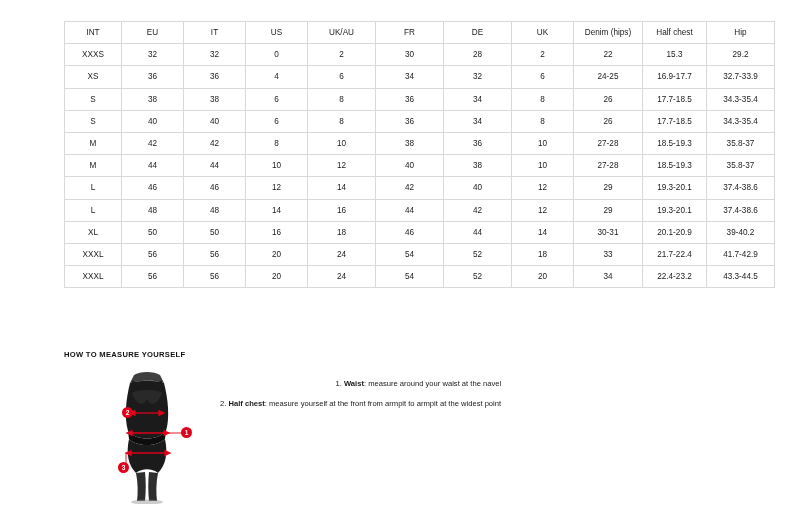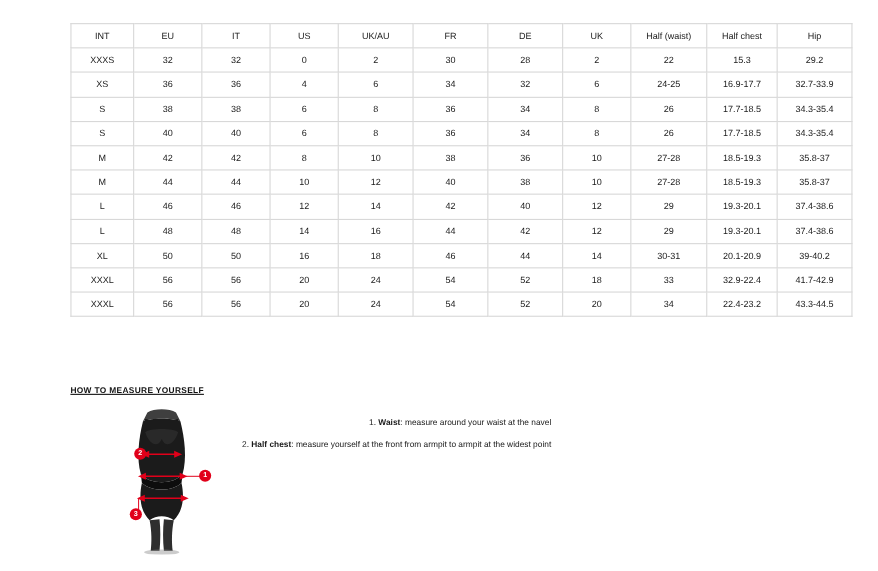--- a/index.html
+++ b/index.html
@@ -66,21 +66,20 @@
     left: 64px;
     top: 350px;
     width: 670px;
   }
   .measure-title {
     font-size: 7.6px;
     font-weight: bold;
     letter-spacing: 0.3px;
     color: #111111;
     margin: 0 0 10px 0;
-    text-decoration: underline;
   }
   .measure-body {
     position: relative;
     display: flex;
     align-items: flex-start;
   }
   .figure-box {
     width: 110px;
     height: 135px;
     position: relative;
@@ -151,21 +150,21 @@
       <thead>
         <tr id="header-row">
             <th>INT</th>
             <th>EU</th>
             <th>IT</th>
             <th>US</th>
             <th>UK/AU</th>
             <th>FR</th>
             <th>DE</th>
             <th>UK</th>
-            <th>Half (waist)</th>
+            <th>Denim (hips)</th>
             <th>Half chest</th>
             <th>Hip</th>
           </tr>
       </thead>
       <tbody id="table-body">
           <tr>
             <td>XXXS</td>
             <td>32</td>
             <td>32</td>
             <td>0</td>
@@ -284,21 +283,21 @@
           <tr>
             <td>XXXL</td>
             <td>56</td>
             <td>56</td>
             <td>20</td>
             <td>24</td>
             <td>54</td>
             <td>52</td>
             <td>18</td>
             <td>33</td>
-            <td>32.9-22.4</td>
+            <td>21.7-22.4</td>
             <td>41.7-42.9</td>
           </tr>
           <tr>
             <td>XXXL</td>
             <td>56</td>
             <td>56</td>
             <td>20</td>
             <td>24</td>
             <td>54</td>
             <td>52</td>

